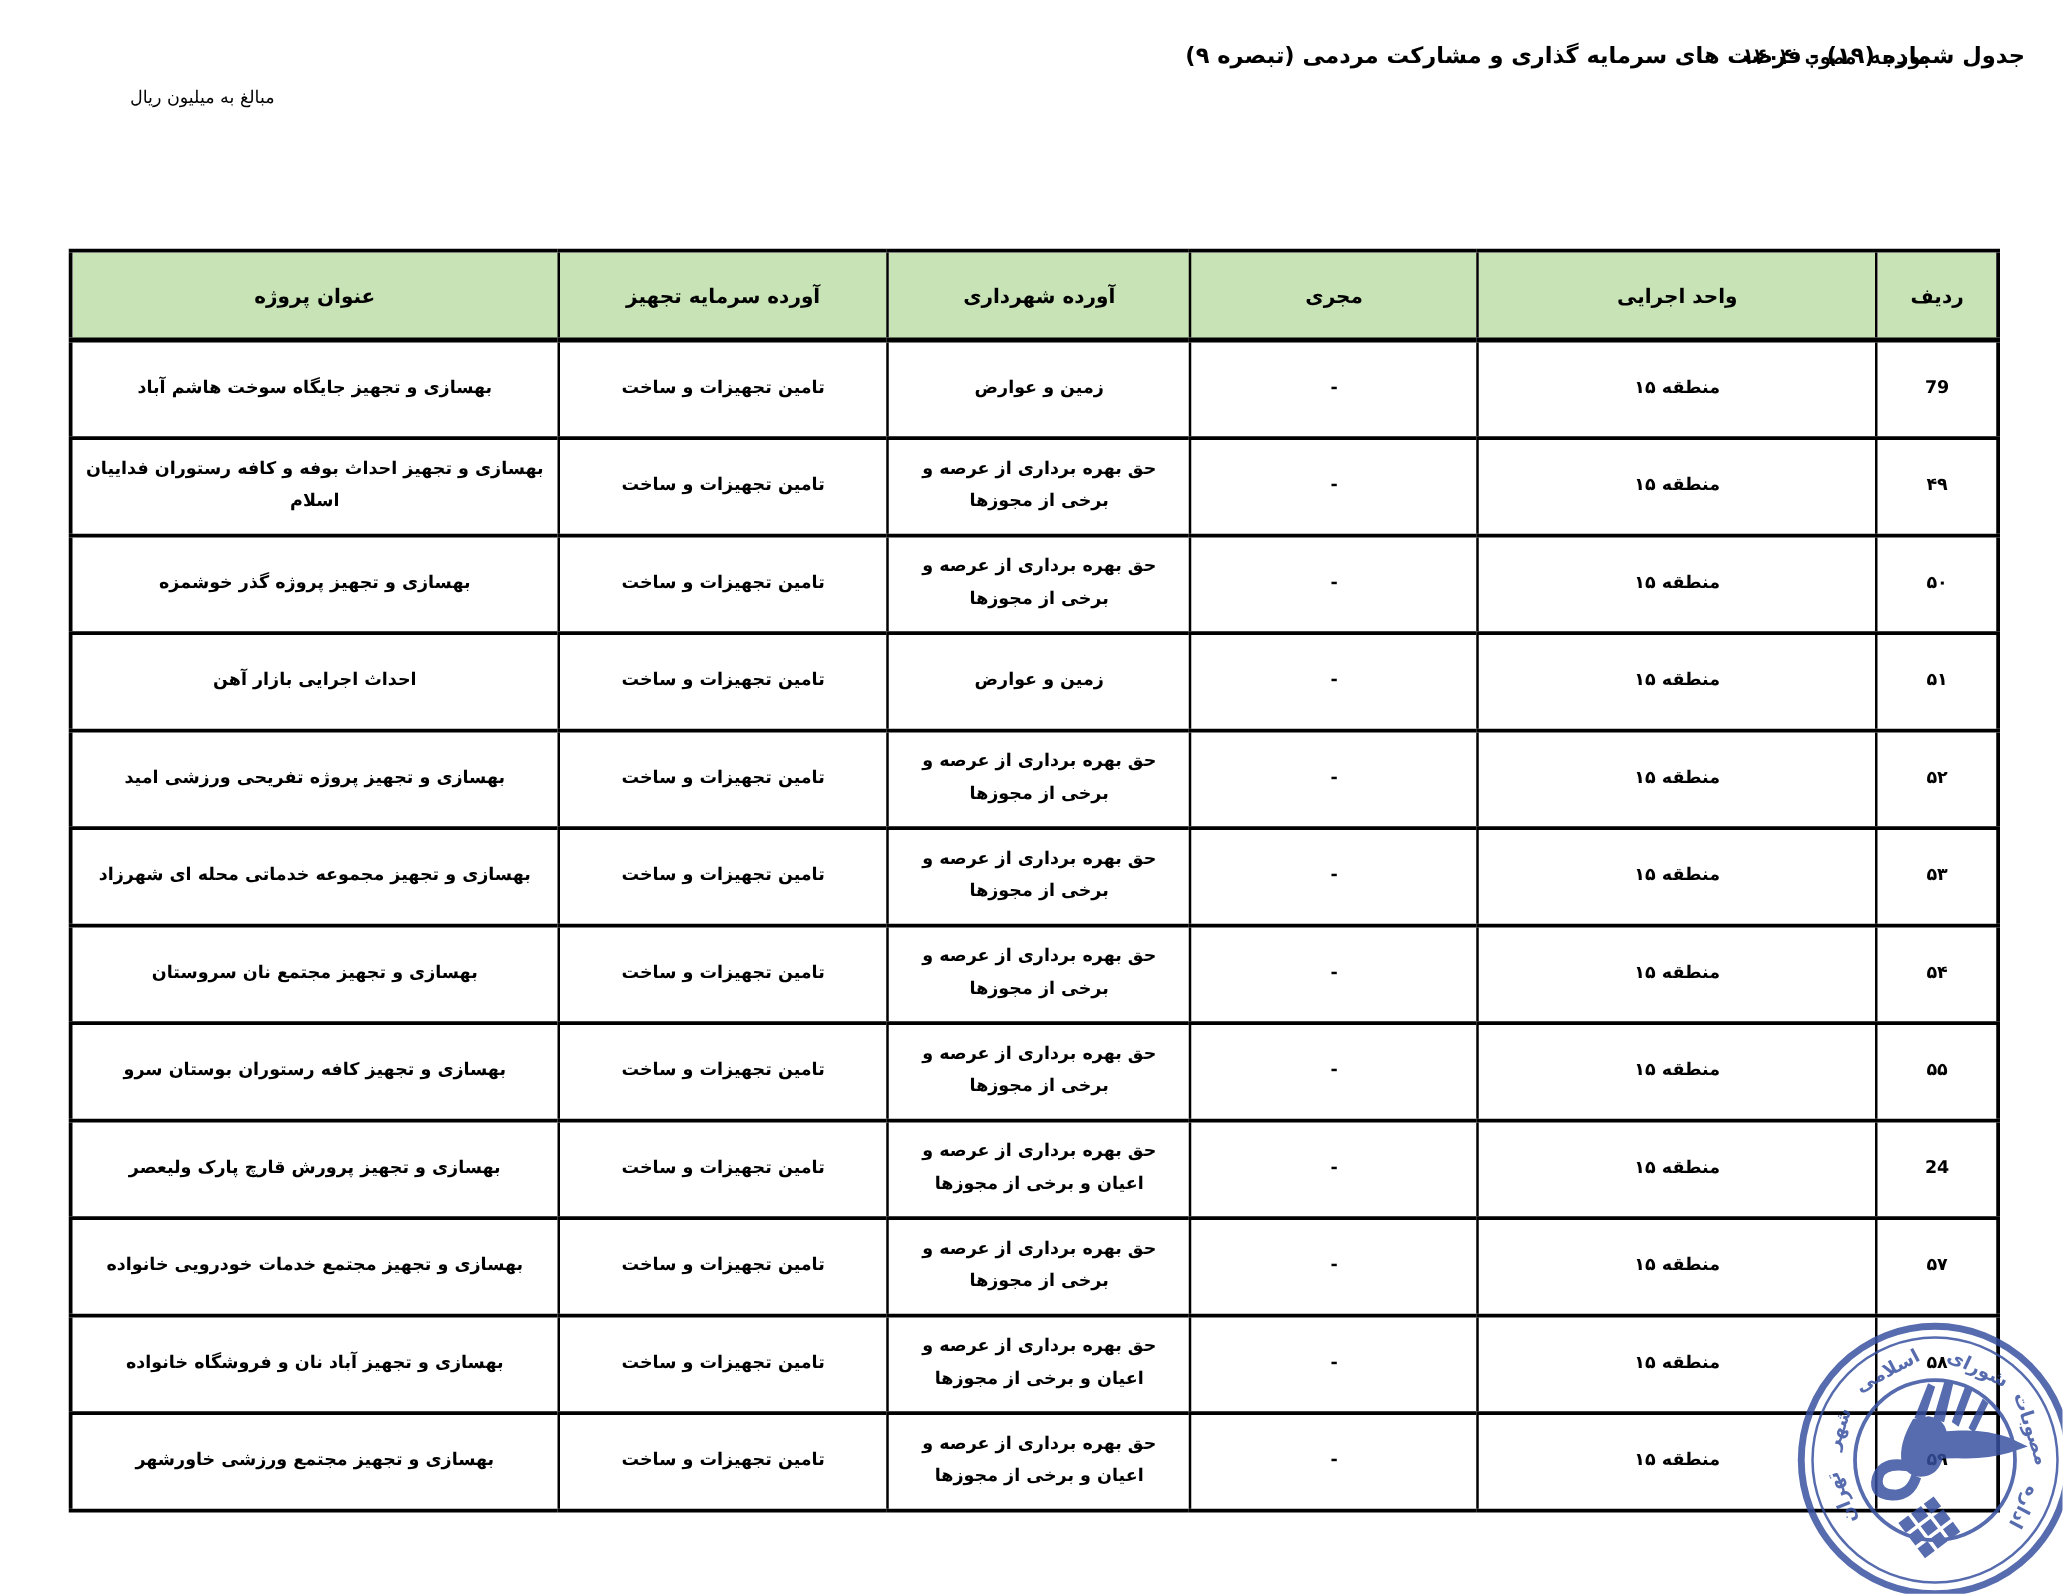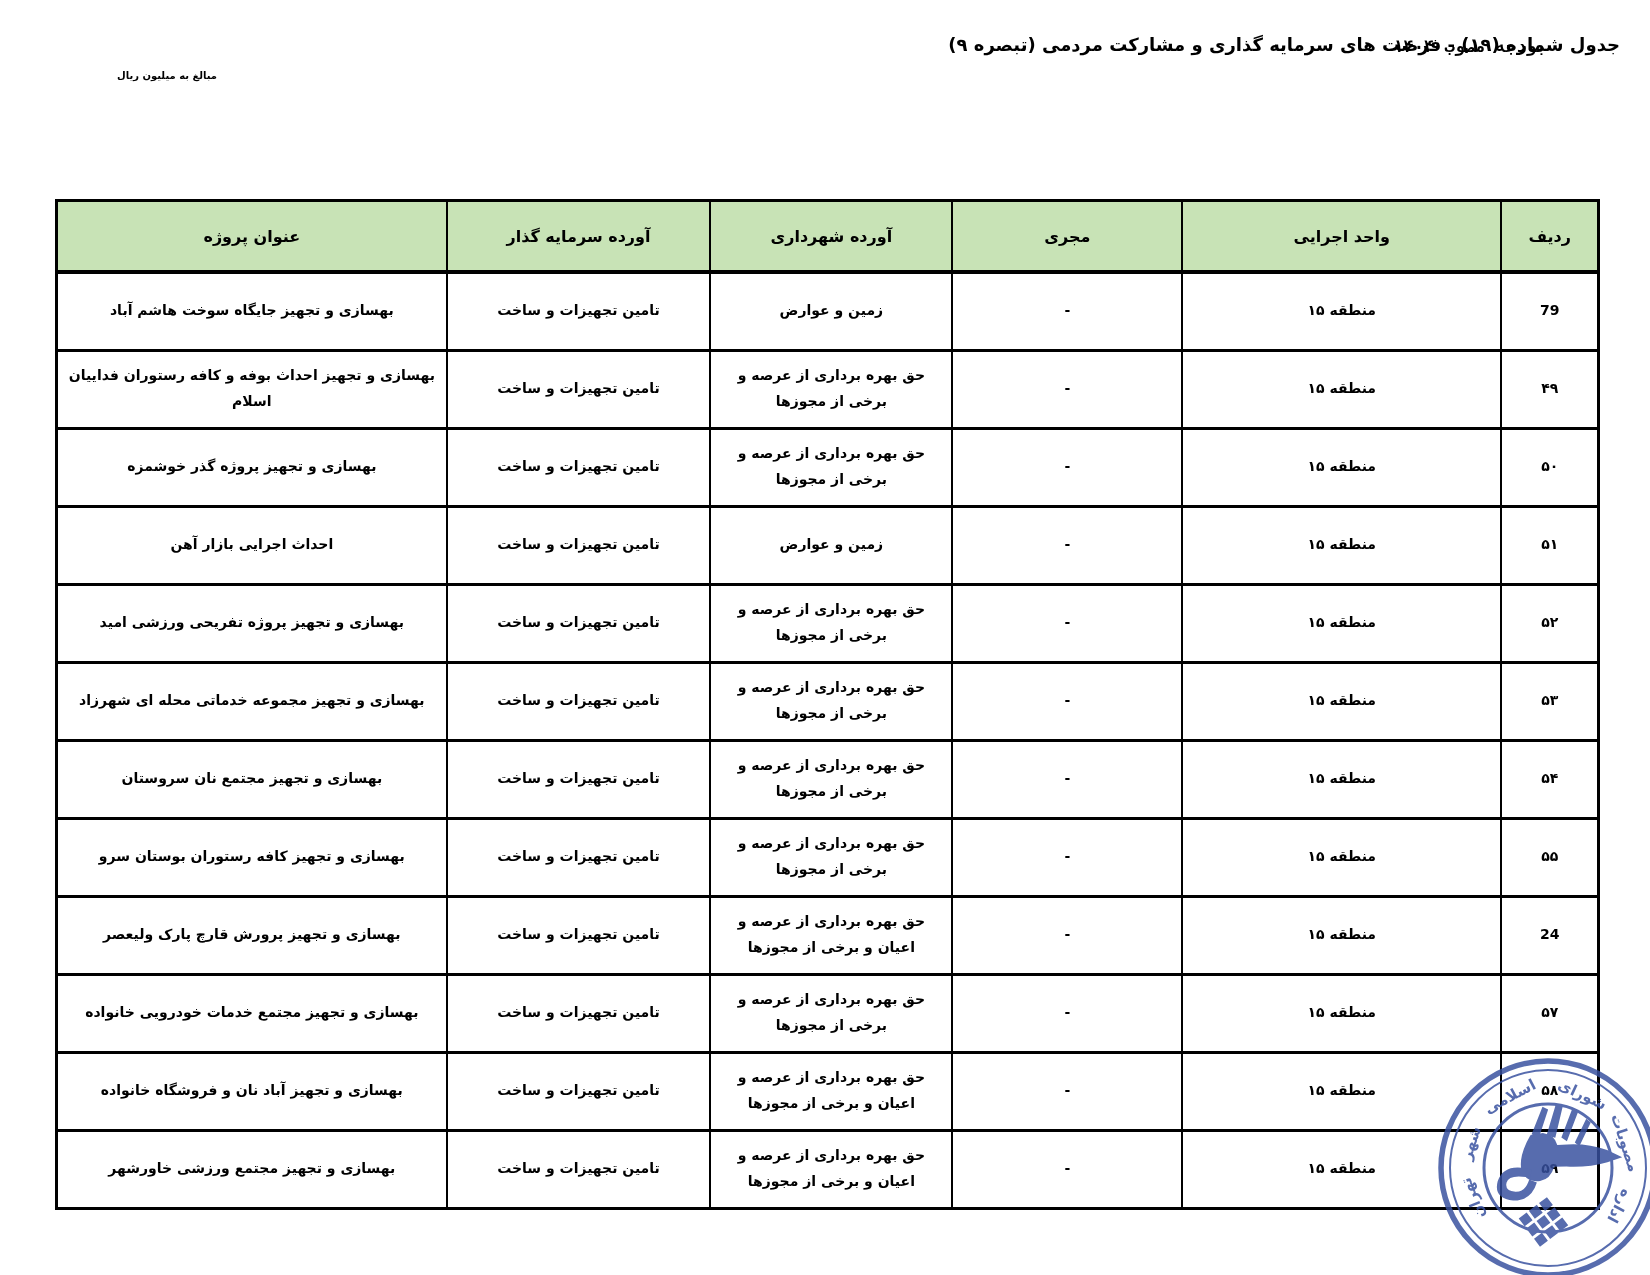--- a/index.html
+++ b/index.html
@@ -10,22 +10,22 @@
   }
   .hdr-budget{
     position:absolute;top:36px;left:1390px;width:160px;
     font-size:17px;font-weight:bold;direction:rtl;white-space:nowrap;text-align:center;font-family:Liberation Mono, monospace;
   }
   .hdr-title{
     position:absolute;top:34px;left:0;width:1620px;text-align:right;
     font-size:18px;font-weight:bold;direction:rtl;
   }
   .hdr-unit{
-    position:absolute;top:70px;left:117px;
-    font-size:10px;font-weight:bold;direction:rtl;white-space:nowrap;
+    position:absolute;top:70px;left:104px;
+    font-size:14px;font-weight:normal;direction:rtl;white-space:nowrap;
   }
   table.main{
     position:absolute;top:199px;left:55px;width:1545px;
     border-collapse:collapse;table-layout:fixed;direction:rtl;
     border:3px solid #000;
   }
   table.main th, table.main td{
     border:2px solid #000;
     border-top-width:3px;border-bottom-width:3px;
     text-align:center;vertical-align:middle;
@@ -63,21 +63,21 @@
     <col style="width:15.7%">
     <col style="width:17.1%">
     <col style="width:25.3%">
   </colgroup>
   <thead>
     <tr>
       <th>ردیف</th>
       <th>واحد اجرایی</th>
       <th>مجری</th>
       <th>آورده شهرداری</th>
-      <th>آورده سرمایه گذار</th>
+      <th>آورده سرمایه تجهیز</th>
       <th>عنوان پروژه</th>
     </tr>
   </thead>
   <tbody>
       <tr>
         <td>79</td>
         <td>منطقه ۱۵</td>
         <td>-</td>
         <td>زمین و عوارض</td>
         <td>تامین تجهیزات و ساخت</td>

